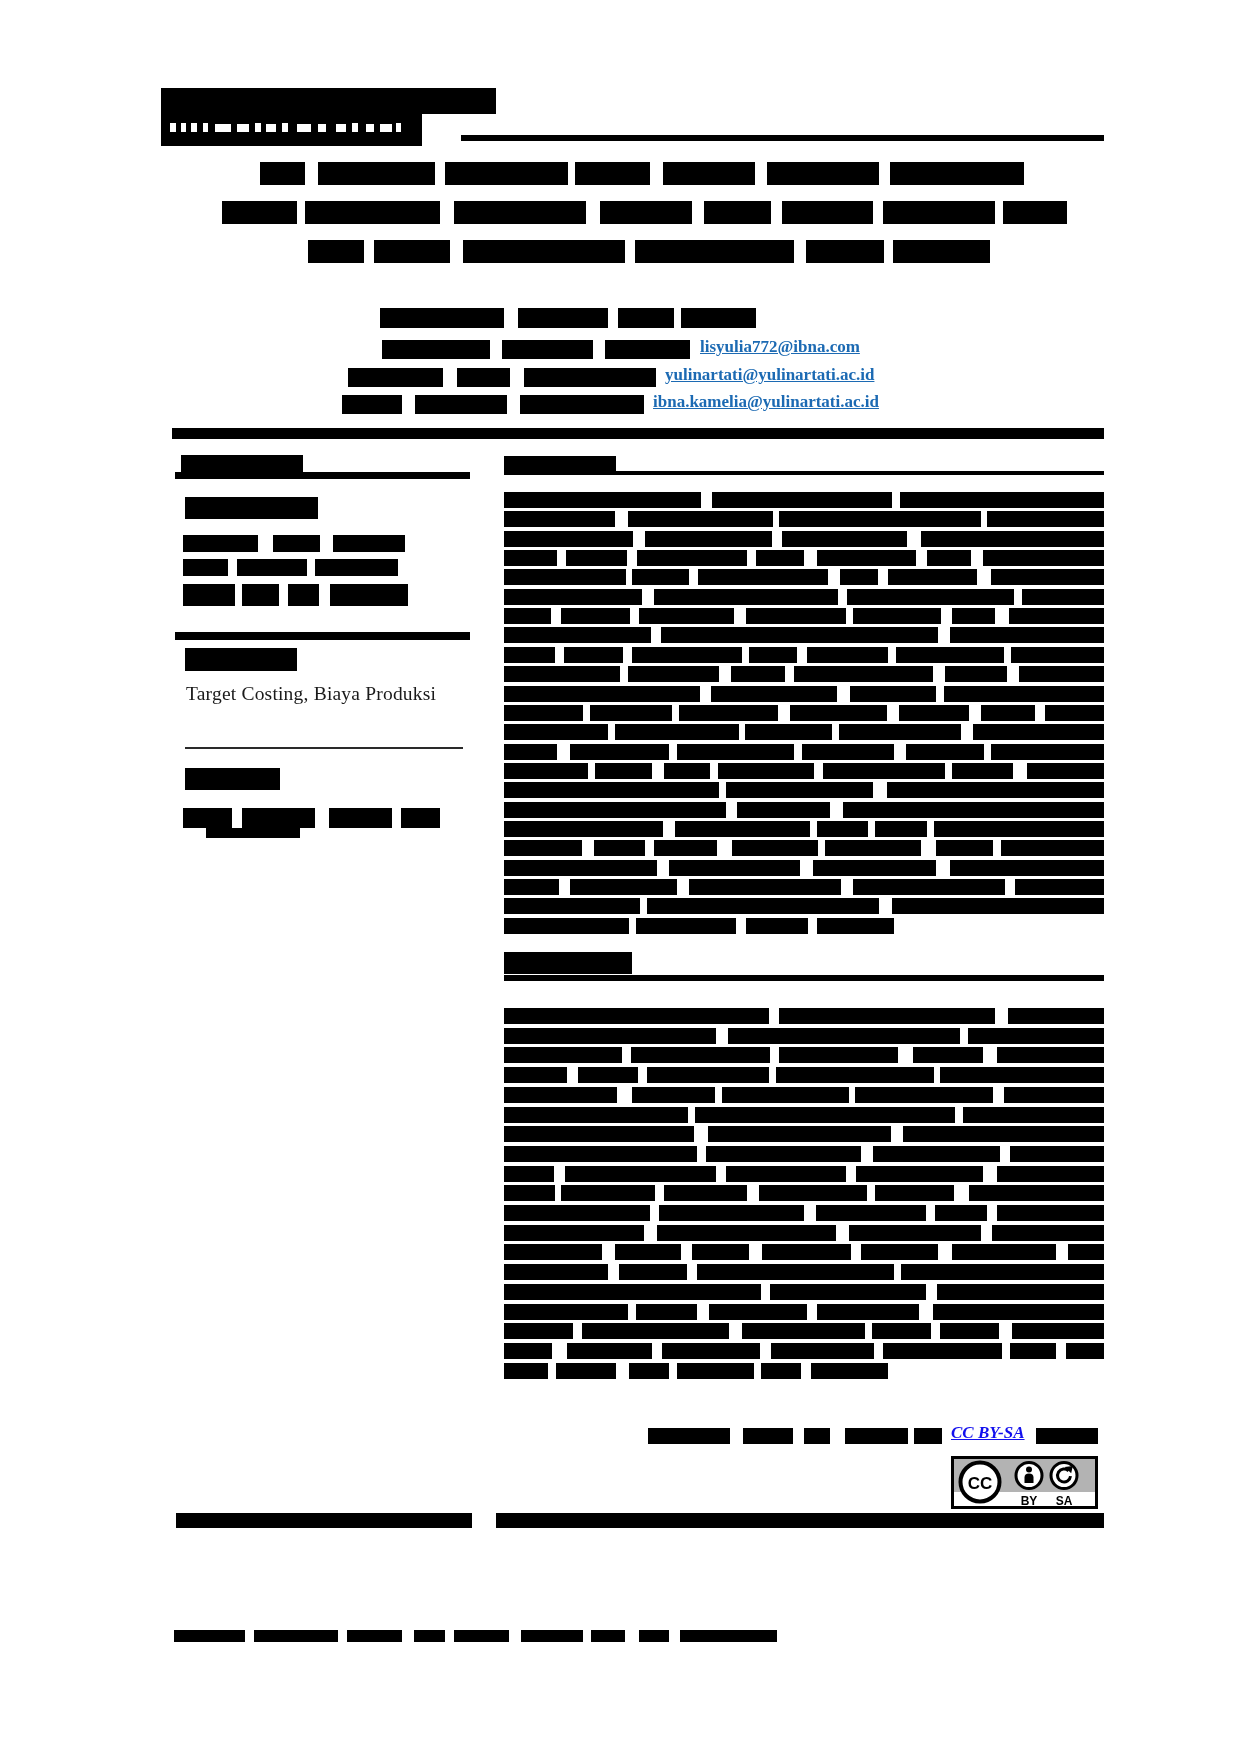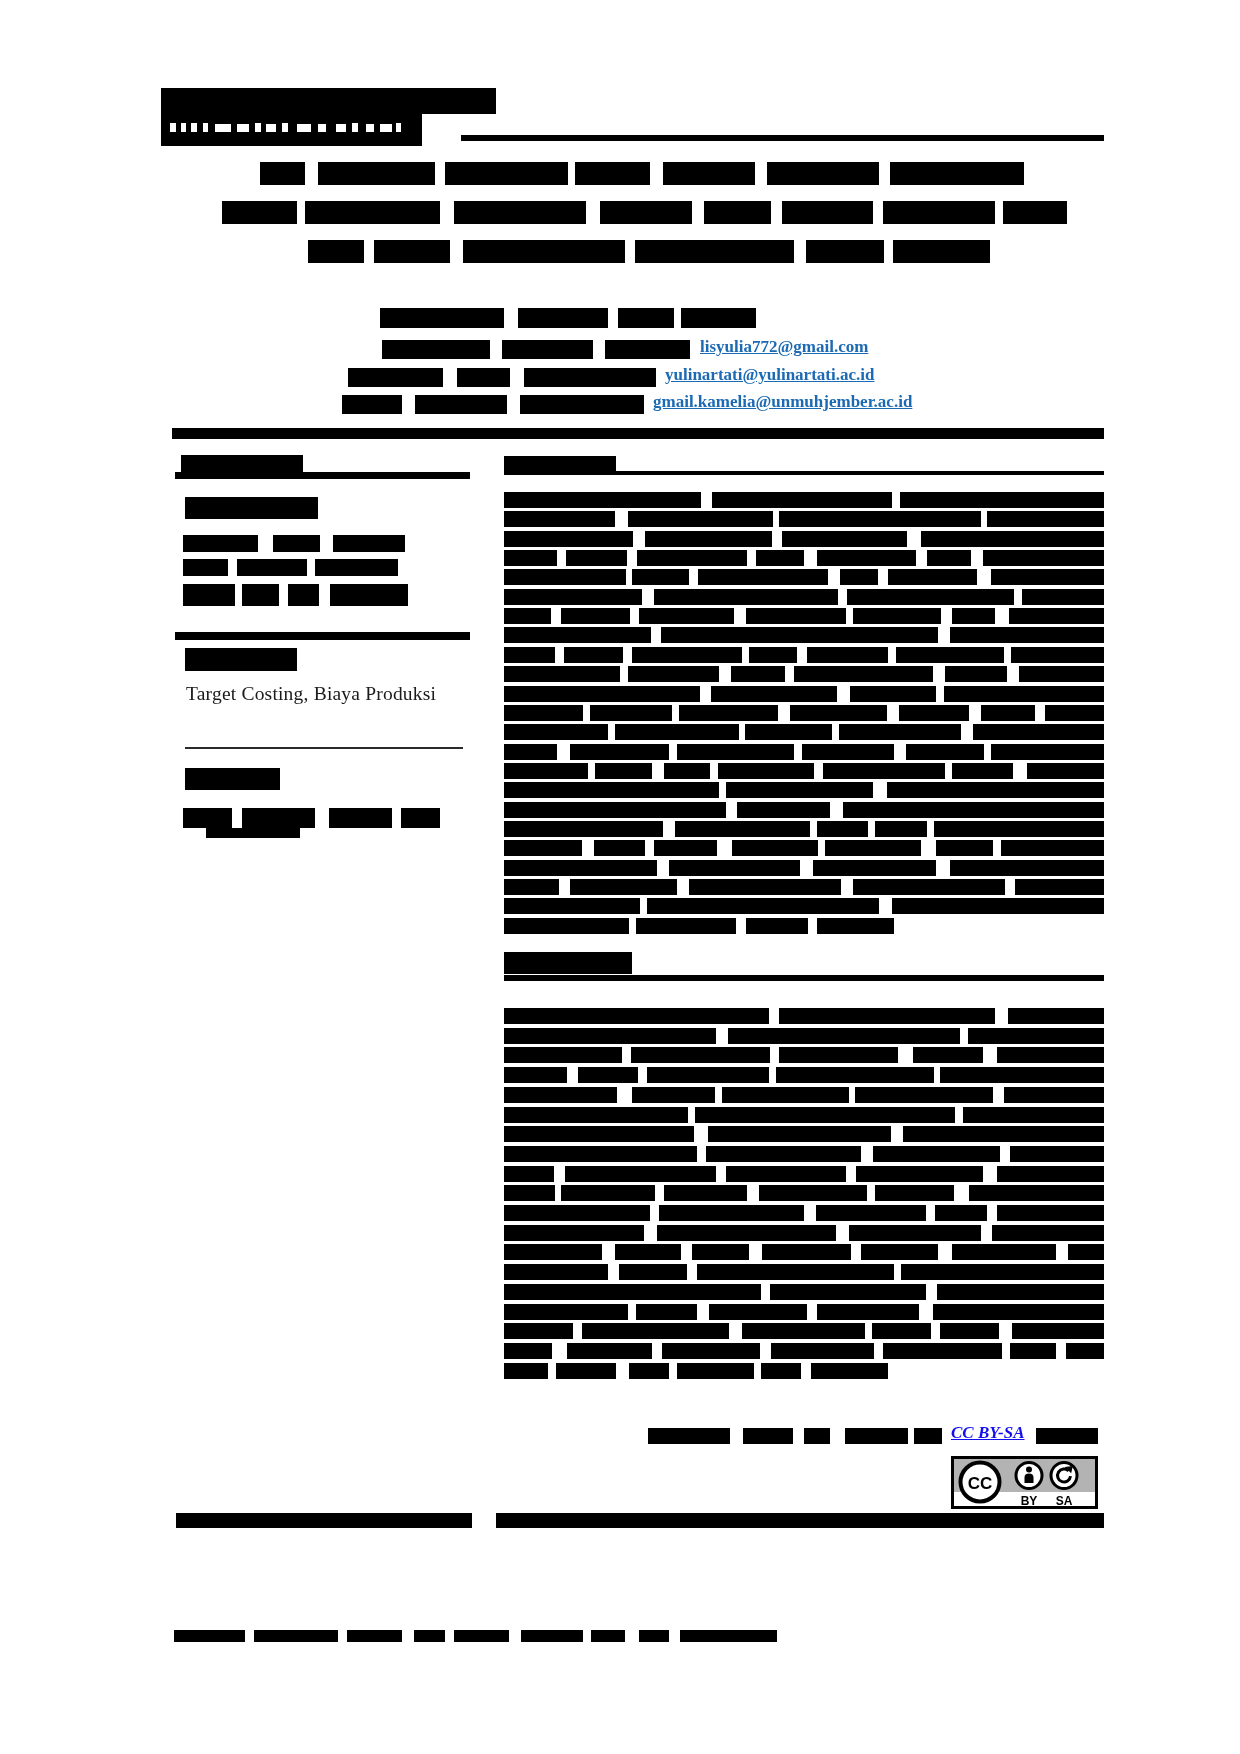--- a/index.html
+++ b/index.html
@@ -457,23 +457,23 @@
         <div class="seg" style="left: 51.6821px; width: 60.0754px;"></div>
         <div class="seg" style="left: 124.587px; width: 40.1279px;"></div>
         <div class="seg" style="left: 172.907px; width: 77.226px;"></div>
         <div class="seg" style="left: 257.417px; width: 39.1064px;"></div>
         <div class="seg" style="left: 307.033px; width: 76.9674px;"></div>
       </div>
     </div>
 
   <div class="kw-text">Target Costing, Biaya Produksi</div>
 
-  <a class="email-link email-1">lisyulia772@gmail.com</a>
+  <a class="email-link email-1">lisyulia772@ibna.com</a>
   <a class="email-link email-2">yulinartati@yulinartati.ac.id</a>
-  <a class="email-link email-3">gmail.kamelia@unmuhjember.ac.id</a>
+  <a class="email-link email-3">ibna.kamelia@yulinartati.ac.id</a>
 
   <a class="cc-link">CC BY-SA</a>
 
   <div class="cc-badge">
     <svg width="147" height="53" viewBox="0 0 147 53" xmlns="http://www.w3.org/2000/svg">
       <rect x="1.5" y="1.5" width="144" height="50" fill="#ffffff" stroke="#000000" stroke-width="3"></rect>
       <rect x="3" y="3" width="141" height="33" fill="#b3b3b3"></rect>
       <g>
         <circle cx="29" cy="26" r="19.5" fill="#ffffff" stroke="#000000" stroke-width="4"></circle>
         <text x="29" y="33" font-family="Liberation Sans, sans-serif" font-size="17" font-weight="bold" text-anchor="middle" fill="#000000">CC</text>

